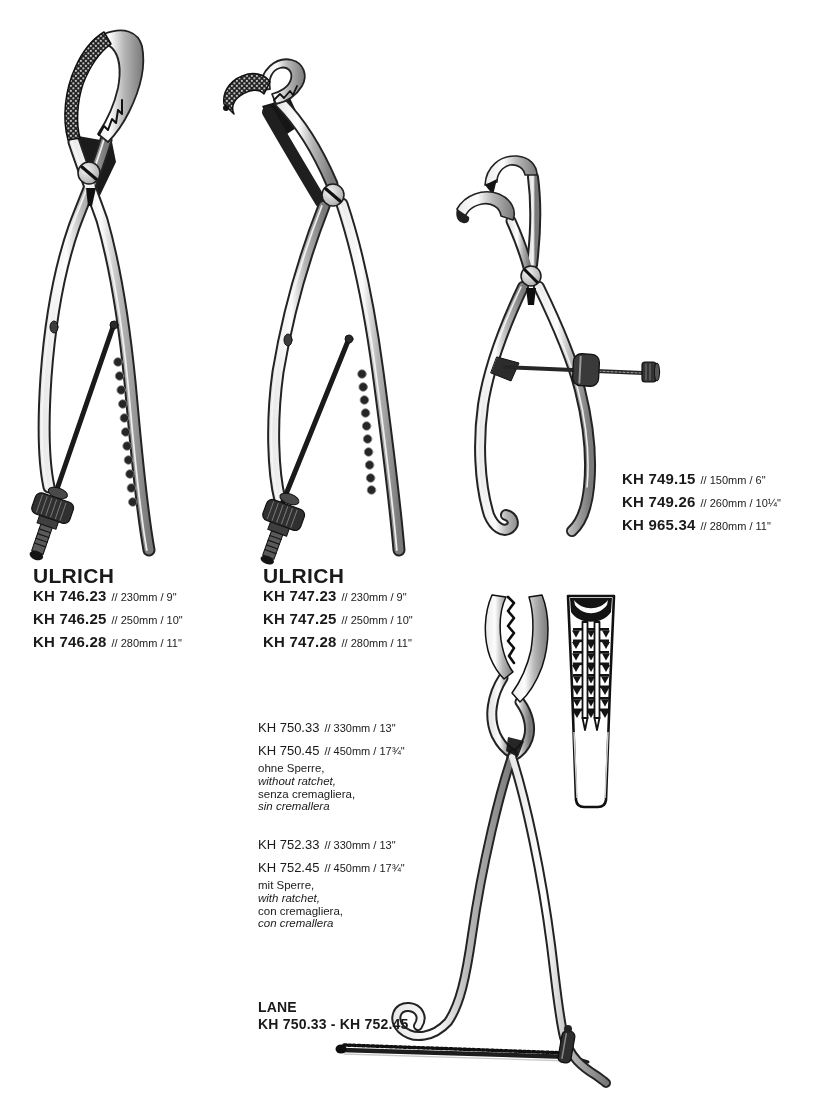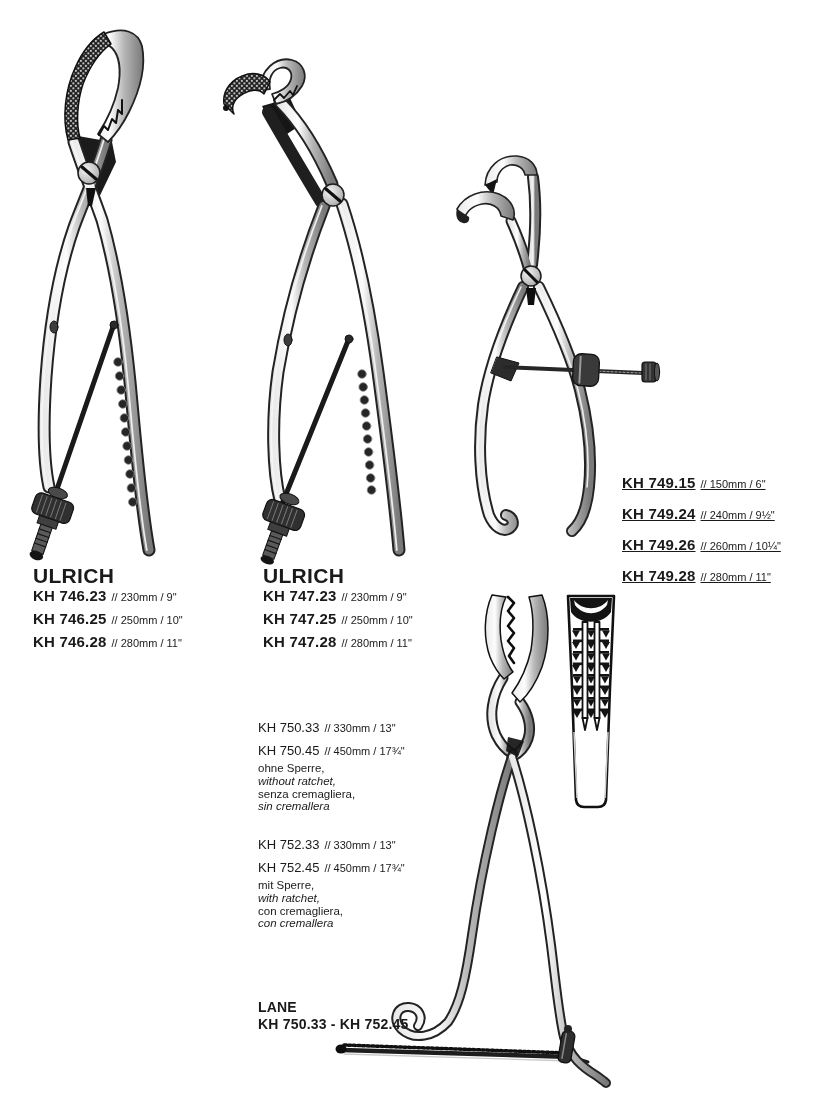--- a/index.html
+++ b/index.html
@@ -6,21 +6,21 @@
   .page{
     position:relative;width:826px;height:1101px;background:#fff;
     font-family:"Liberation Sans", sans-serif;color:#1a1a1a;overflow:hidden;
   }
   .illus{position:absolute;}
   .block{position:absolute;white-space:nowrap;}
   .title{font-size:21px;font-weight:bold;letter-spacing:.3px;line-height:18px;}
   .item{line-height:21px;}
   .item .code{font-weight:bold;font-size:15px;letter-spacing:.2px;}
   .item .spec{font-size:11px;margin-left:5px;}
-  .block-749 .item{line-height:30px;text-decoration:underline;}
+  .block-749 .item{line-height:22px;}
   .block-thin .item .code{font-weight:400;font-size:13px;letter-spacing:0;}
   .notes{}
   .note{font-size:11.5px;line-height:12.8px;}
   .note.it{font-style:italic;}
   .lane-line{font-size:14px;font-weight:bold;line-height:17px;letter-spacing:.2px;}
   svg{display:block;}
 </style>
 </head>
 <body>
 
@@ -292,23 +292,22 @@
 
   <div class="block" style="left:263px;top:567px;">
     <div class="title">ULRICH</div>
     <div class="item"><span class="code">KH 747.23</span><span class="spec">// 230mm / 9"</span></div>
     <div class="item"><span class="code">KH 747.25</span><span class="spec">// 250mm / 10"</span></div>
     <div class="item"><span class="code">KH 747.28</span><span class="spec">// 280mm / 11"</span></div>
   </div>
 
   <div class="block block-749" style="left:622px;top:468px;">
     <div class="item"><span class="code">KH 749.15</span><span class="spec">// 150mm / 6"</span></div>
-    <div class="item"><span class="code">KH 749.24</span><span class="spec">// 240mm / 9½"</span></div>
     <div class="item"><span class="code">KH 749.26</span><span class="spec">// 260mm / 10¼"</span></div>
-    <div class="item"><span class="code">KH 749.28</span><span class="spec">// 280mm / 11"</span></div>
+    <div class="item"><span class="code">KH 965.34</span><span class="spec">// 280mm / 11"</span></div>
   </div>
 
   <div class="block block-thin" style="left:258px;top:716px;">
     <div class="item"><span class="code">KH 750.33</span><span class="spec">// 330mm / 13"</span></div>
     <div class="item"><span class="code">KH 750.45</span><span class="spec">// 450mm / 17¾"</span></div>
     <div class="notes">
       <div class="note">ohne Sperre,</div>
       <div class="note it">without ratchet,</div>
       <div class="note">senza cremagliera,</div>
       <div class="note it">sin cremallera</div>

